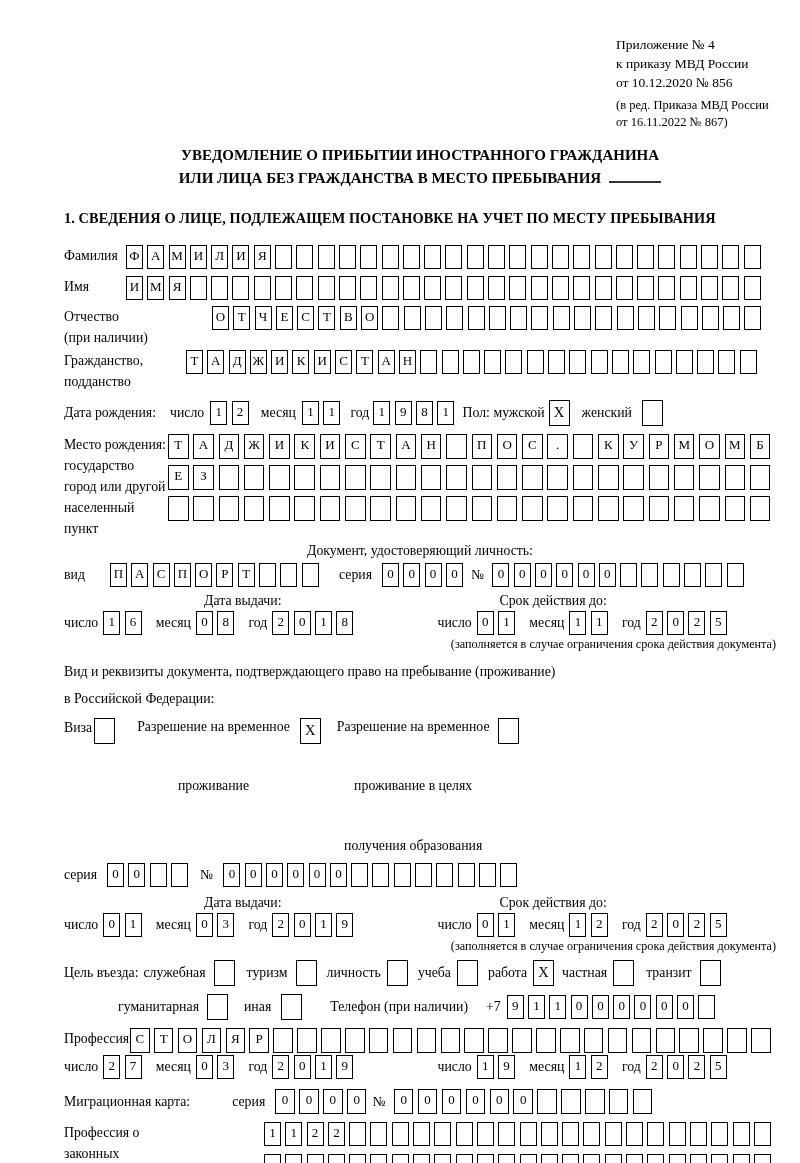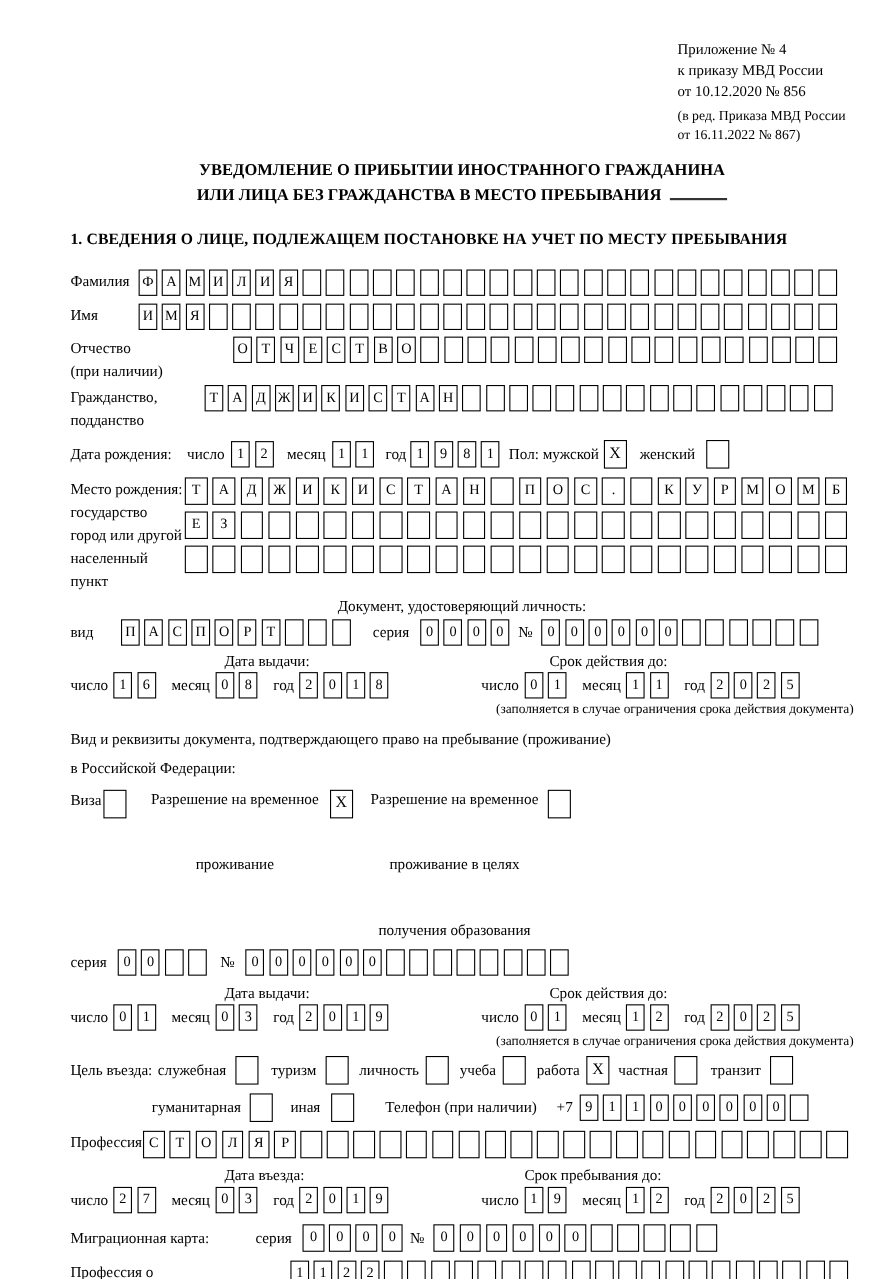--- a/index.html
+++ b/index.html
@@ -513,21 +513,21 @@
     <span class="cbox"></span>
     <span class="lbl" style="margin:0 6px 0 10px">работа</span>
     <span class="cbox">X</span>
     <span class="lbl" style="margin:0 6px 0 8px">частная</span>
     <span class="cbox"></span>
     <span class="lbl" style="margin:0 8px 0 12px">транзит</span>
     <span class="cbox"></span>
   </div>
 
   <div class="row mt8" style="align-items:center">
-    <span class="lbl" style="margin-left:74px;margin-right:8px">гуманитарная</span>
+    <span class="lbl" style="margin-left:54px;margin-right:8px">гуманитарная</span>
     <span class="cbox"></span>
     <span class="lbl" style="margin:0 10px 0 16px">иная</span>
     <span class="cbox"></span>
     <span class="lbl" style="margin-left:28px">Телефон (при наличии)</span>
     <span class="lbl" style="margin:0 6px 0 18px">+7</span>
     <div class="cells">
         <span class="cell">9</span>
         <span class="cell">1</span>
         <span class="cell">1</span>
         <span class="cell">0</span>
@@ -566,24 +566,20 @@
         <span class="cell"></span>
         <span class="cell"></span>
         <span class="cell"></span>
         <span class="cell"></span>
         <span class="cell"></span>
         <span class="cell"></span>
         <span class="cell"></span>
       </div>
   </div>
 
-  <div class="dtitles mt8">
-    <span style="margin-left:140px">Дата въезда:</span>
-    <span style="margin-left:200px">Срок пребывания до:</span>
-  </div>
   <div class="row mt2">
     <div class="dgrp">
       <span class="lbl">число</span>
       <div class="cells">
           <span class="cell">2</span>
           <span class="cell">7</span>
         </div>
       <span class="lbl gap">месяц</span>
       <div class="cells">
           <span class="cell">0</span>

